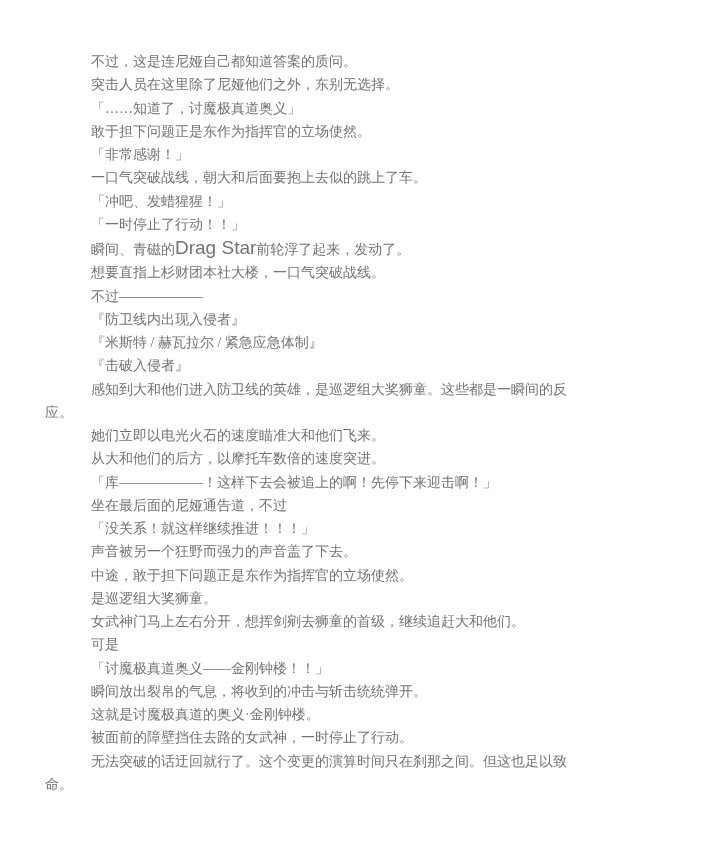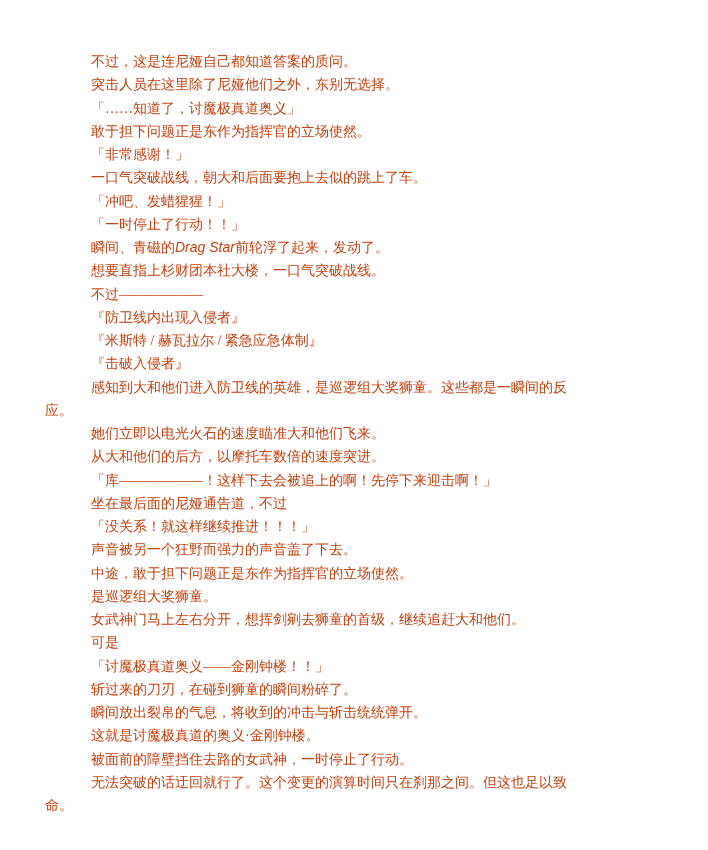--- a/index.html
+++ b/index.html
@@ -8,37 +8,36 @@
     background: #ffffff;
     width: 708px;
     height: 850px;
     overflow: hidden;
   }
   .page {
     position: absolute;
     left: 45px;
     top: 50px;
     width: 545px;
-    color: #c2410c;
+    color: #737373;
     font-family: "Liberation Serif", "DejaVu Serif", serif;
     font-size: 14px;
     line-height: 23.25px;
     text-align: left;
   }
   .para {
     margin: 0;
     padding: 0;
     text-indent: 46px;
     line-break: strict;
     word-break: normal;
   }
   .latin {
     font-family: "Liberation Sans", "DejaVu Sans", sans-serif;
-    font-size: 14px;
-    font-style: italic;
+    font-size: 19px;
   }
 </style>
 </head>
 <body>
 
 <div class="page">
   <p class="para">不过，这是连尼娅自己都知道答案的质问。</p>
   <p class="para">突击人员在这里除了尼娅他们之外，东别无选择。</p>
   <p class="para">「……知道了，讨魔极真道奥义」</p>
   <p class="para">敢于担下问题正是东作为指挥官的立场使然。</p>
@@ -57,18 +56,17 @@
   <p class="para">从大和他们的后方，以摩托车数倍的速度突进。</p>
   <p class="para">「库——————！这样下去会被追上的啊！先停下来迎击啊！」</p>
   <p class="para">坐在最后面的尼娅通告道，不过</p>
   <p class="para">「没关系！就这样继续推进！！！」</p>
   <p class="para">声音被另一个狂野而强力的声音盖了下去。</p>
   <p class="para">中途，敢于担下问题正是东作为指挥官的立场使然。</p>
   <p class="para">是巡逻组大奖狮童。</p>
   <p class="para">女武神门马上左右分开，想挥剑剜去狮童的首级，继续追赶大和他们。</p>
   <p class="para">可是</p>
   <p class="para">「讨魔极真道奥义——金刚钟楼！！」</p>
-  <p class="para">斩过来的刀刃，在碰到狮童的瞬间粉碎了。</p>
   <p class="para">瞬间放出裂帛的气息，将收到的冲击与斩击统统弹开。</p>
   <p class="para">这就是讨魔极真道的奥义·金刚钟楼。</p>
   <p class="para">被面前的障壁挡住去路的女武神，一时停止了行动。</p>
   <p class="para">无法突破的话迂回就行了。这个变更的演算时间只在刹那之间。但这也足以致命。</p>
 </div>
 
 </body></html>

